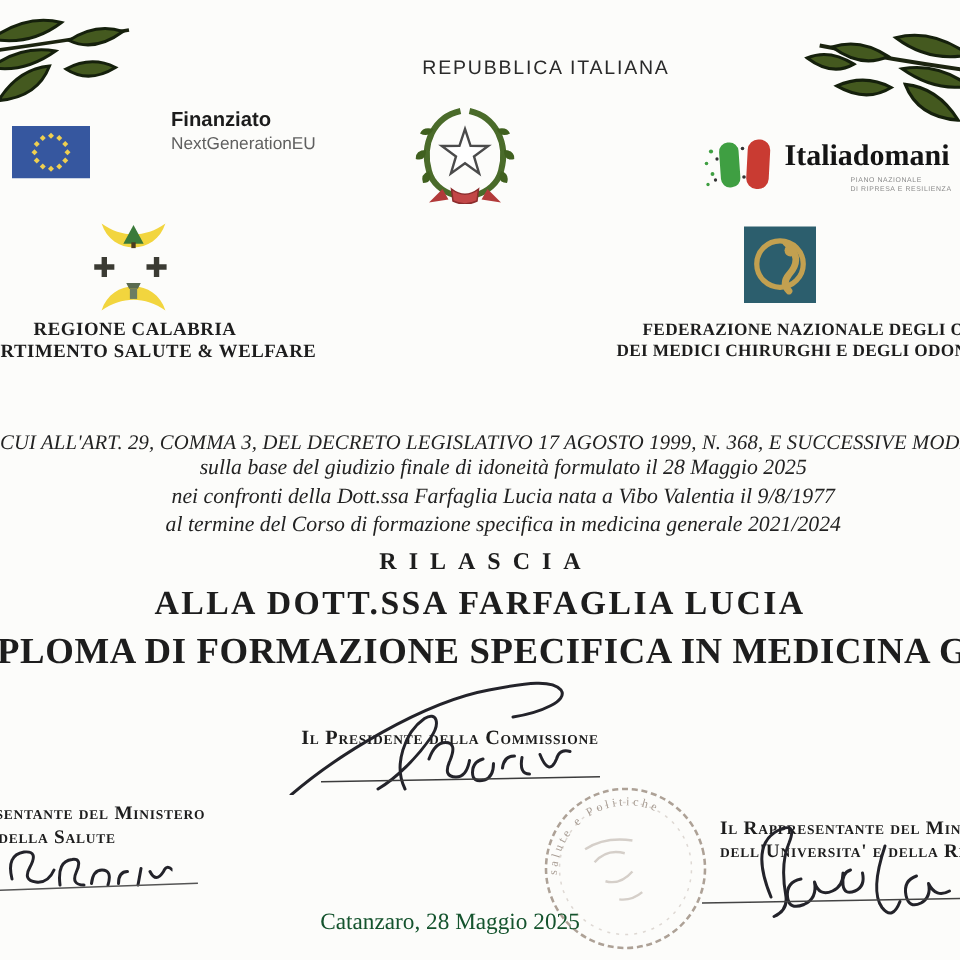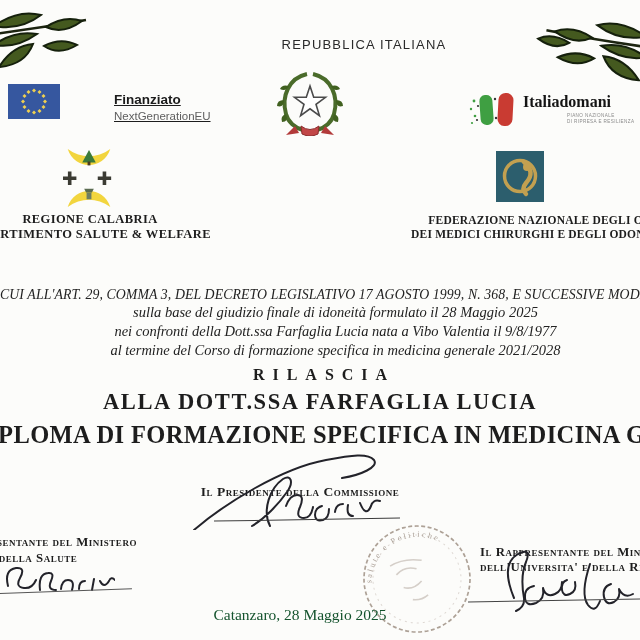--- a/index.html
+++ b/index.html
@@ -5,26 +5,26 @@
   html,body{margin:0;padding:0;}
   .page{
     position:relative;width:640px;height:640px;background:#fcfcfa;
     overflow:hidden;font-family:"Liberation Serif",serif;color:#1d1d1d;
   }
   .abs{position:absolute;}
   .center{text-align:center;}
   .sans{font-family:"Liberation Sans",sans-serif;padding-left:44px;}
   
   .republic{top:37px;left:0;width:100%;font-size:13px;letter-spacing:1.2px;color:#2a2a2a;}
-  .eu-text{top:92px;left:70px;line-height:1.15;text-decoration:underline;}
+  .eu-text{top:72px;left:70px;line-height:1.15;}
   .eu-l1,.eu-l2{font-weight:bold;font-size:13.5px;color:#1c1c1c;}
   .eu-l3{font-size:11.5px;color:#5f5f5f;margin-top:2px;}
   .ministero{top:139px;left:0;width:100%;font-size:14px;font-weight:600;letter-spacing:1.3px;}
   .itd-text{top:94px;left:523px;line-height:1;}
-  .itd-name{font-size:16px;font-weight:bold;color:#141414;}
+  .itd-name{font-size:20px;font-weight:bold;color:#141414;}
   .itd-sub{font-size:4.6px;color:#8a8a8a;letter-spacing:.4px;margin-top:3px;line-height:1.3;}
   .calabria-caption{top:212px;left:-40px;width:260px;font-size:12.5px;font-weight:600;
     letter-spacing:.4px;line-height:1.18;white-space:nowrap;}
   .fnomceo-caption{top:213px;left:403px;width:300px;font-size:11.5px;font-weight:600;
     letter-spacing:.2px;line-height:1.25;white-space:nowrap;text-align:center;}
   
   .commission{top:256px;left:0;width:100%;font-size:18.5px;font-weight:bold;letter-spacing:1px;}
   .decree{top:287px;left:0;width:100%;font-style:italic;color:#222;}
   .decree-l1{font-size:13.8px;white-space:nowrap;letter-spacing:.1px;}
   .decree-l2,.decree-l3,.decree-l4{font-size:14.5px;line-height:19px;white-space:nowrap;padding-left:31px;}
@@ -151,21 +151,21 @@
   <div class="abs fnomceo-caption">
     <div>FEDERAZIONE NAZIONALE DEGLI ORDINI</div>
     <div>DEI MEDICI CHIRURGHI E DEGLI ODONTOIATRI</div>
   </div>
 
 
   <div class="abs decree center">
     <div class="decree-l1">CUI ALL'ART. 29, COMMA 3, DEL DECRETO LEGISLATIVO 17 AGOSTO 1999, N. 368, E SUCCESSIVE MODIFICAZIONI</div>
     <div class="decree-l2">sulla base del giudizio finale di idoneità formulato il 28 Maggio 2025</div>
     <div class="decree-l3">nei confronti della Dott.ssa Farfaglia Lucia nata a Vibo Valentia il 9/8/1977</div>
-    <div class="decree-l4">al termine del Corso di formazione specifica in medicina generale 2021/2028</div>
+    <div class="decree-l4">al termine del Corso di formazione specifica in medicina generale 2021/2024</div>
   </div>
 
   <div class="abs recipient center">ALLA DOTT.SSA FARFAGLIA LUCIA</div>
   <div class="abs rilascia center">RILASCIA</div>
   <div class="abs diploma center">DIPLOMA DI FORMAZIONE SPECIFICA IN MEDICINA GENERALE</div>
 
   <div class="abs president-label center smallcaps">Il Presidente della Commissione</div>
   <svg class="abs" style="left:190px;top:450px" width="225" height="80" viewBox="0 0 225 80">
     <path class="sigpath" d="M4,80 C34,54 92,18 136,10 C162,5 178,3 184,10 C189,17 171,25 152,28"></path>
     <path class="sigpath" d="M80,76 C72,60 80,38 93,29 C101,24 104,32 97,42 C88,55 74,69 62,76"></path>

